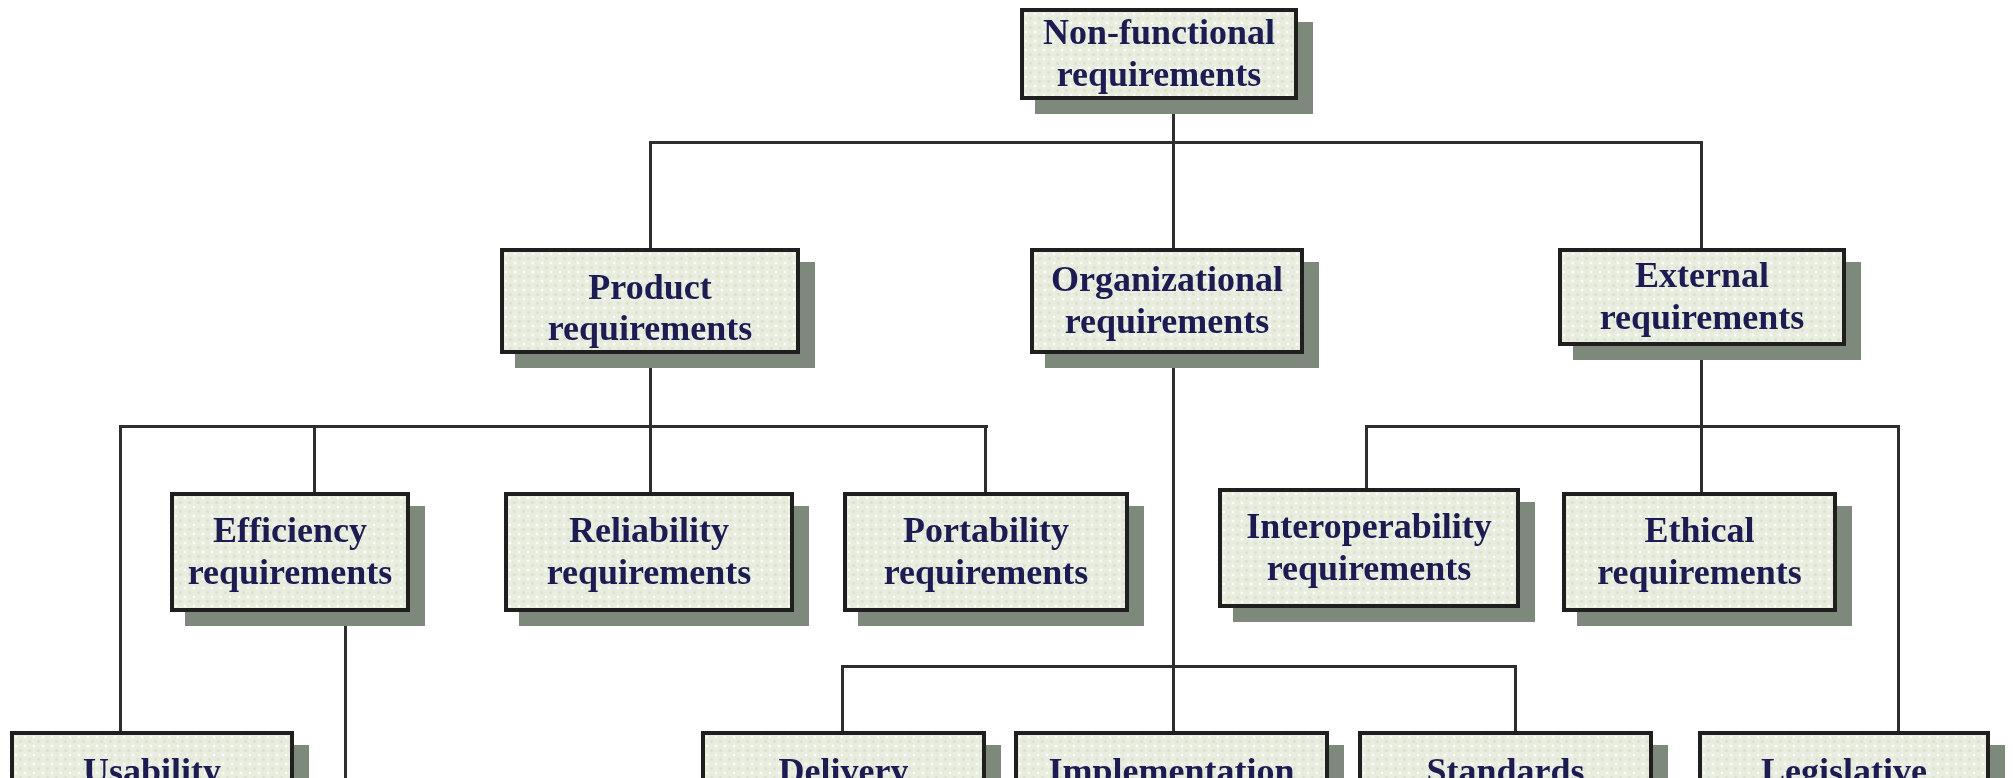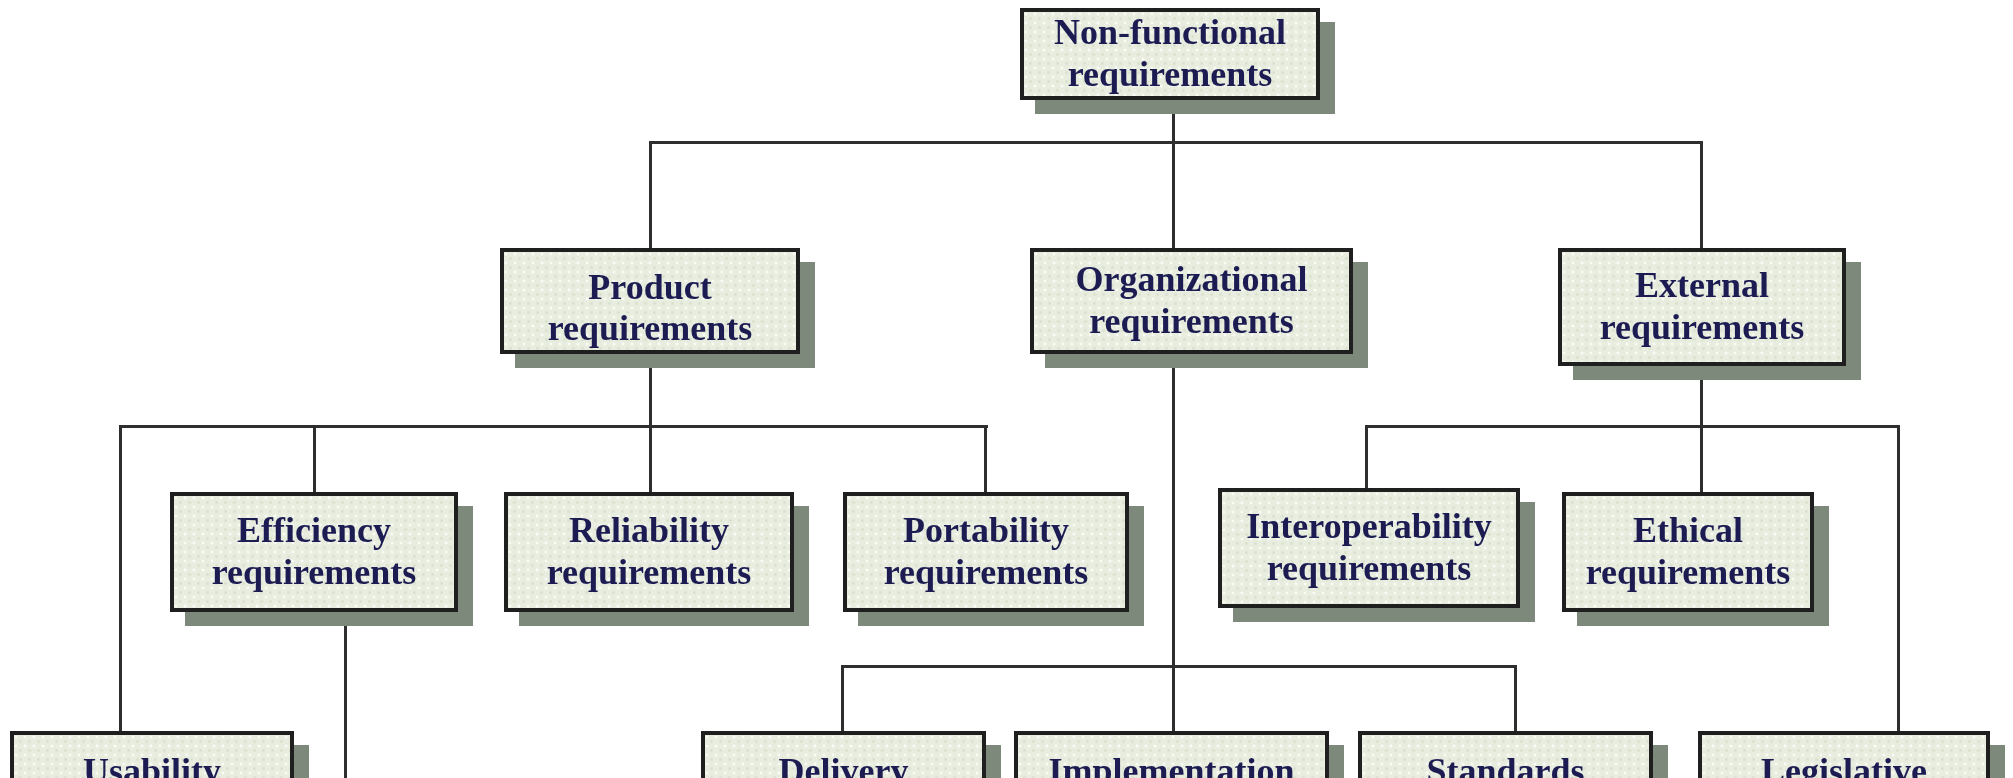--- a/index.html
+++ b/index.html
@@ -60,45 +60,45 @@
     <div class="edge" style="left: 984px; top: 425px; width: 3px; height: 69px;"></div>
     <div class="edge" style="left: 1172px; top: 354px; width: 3px; height: 377px;"></div>
     <div class="edge" style="left: 841px; top: 665px; width: 676px; height: 3px;"></div>
     <div class="edge" style="left: 841px; top: 665px; width: 3px; height: 66px;"></div>
     <div class="edge" style="left: 1514px; top: 665px; width: 3px; height: 66px;"></div>
     <div class="edge" style="left: 1700px; top: 354px; width: 3px; height: 140px;"></div>
     <div class="edge" style="left: 1365px; top: 425px; width: 535px; height: 3px;"></div>
     <div class="edge" style="left: 1365px; top: 425px; width: 3px; height: 69px;"></div>
     <div class="edge" style="left: 1897px; top: 425px; width: 3px; height: 306px;"></div>
     <div class="edge" style="left: 344px; top: 610px; width: 3px; height: 168px;"></div>
-    <div class="node" style="left: 1020px; top: 8px; width: 300px; height: 92px;">
+    <div class="node" style="left: 1020px; top: 8px; width: 278px; height: 92px;">
       <span class="label">Non-functional requirements</span>
     </div>
     <div class="node" style="left: 500px; top: 248px; width: 300px; height: 106px; align-items: flex-end;">
       <span class="label">Product requirements</span>
     </div>
-    <div class="node" style="left: 1030px; top: 248px; width: 323px; height: 106px;">
+    <div class="node" style="left: 1030px; top: 248px; width: 274px; height: 106px;">
       <span class="label">Organizational requirements</span>
     </div>
-    <div class="node" style="left: 1558px; top: 248px; width: 288px; height: 118px;">
+    <div class="node" style="left: 1558px; top: 248px; width: 288px; height: 98px;">
       <span class="label">External requirements</span>
     </div>
-    <div class="node" style="left: 170px; top: 492px; width: 288px; height: 120px;">
+    <div class="node" style="left: 170px; top: 492px; width: 240px; height: 120px;">
       <span class="label">Efficiency requirements</span>
     </div>
     <div class="node" style="left: 504px; top: 492px; width: 290px; height: 120px;">
       <span class="label">Reliability requirements</span>
     </div>
     <div class="node" style="left: 843px; top: 492px; width: 286px; height: 120px;">
       <span class="label">Portability requirements</span>
     </div>
     <div class="node" style="left: 1218px; top: 488px; width: 302px; height: 120px;">
       <span class="label">Interoperability requirements</span>
     </div>
-    <div class="node" style="left: 1562px; top: 492px; width: 252px; height: 120px;">
+    <div class="node" style="left: 1562px; top: 492px; width: 275px; height: 120px;">
       <span class="label">Ethical requirements</span>
     </div>
     <div class="node clipped" style="left: 10px; top: 731px; width: 284px; height: 110px;">
       <span class="label">Usability</span>
     </div>
     <div class="node clipped" style="left: 701px; top: 731px; width: 285px; height: 110px;">
       <span class="label">Delivery</span>
     </div>
     <div class="node clipped" style="left: 1014px; top: 731px; width: 315px; height: 110px;">
       <span class="label">Implementation</span>

